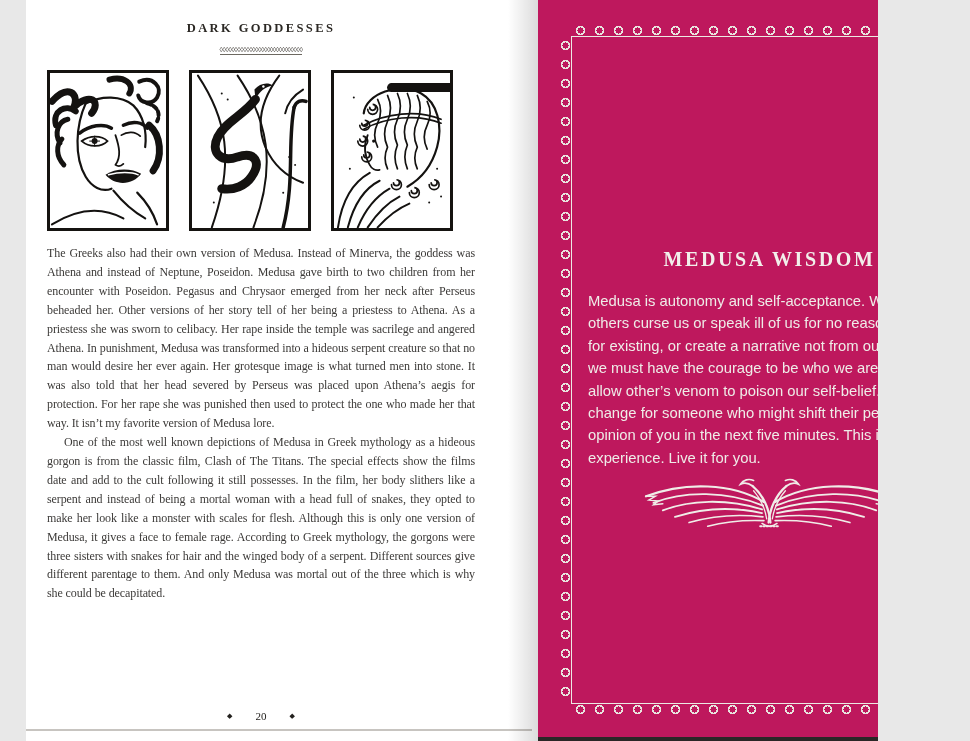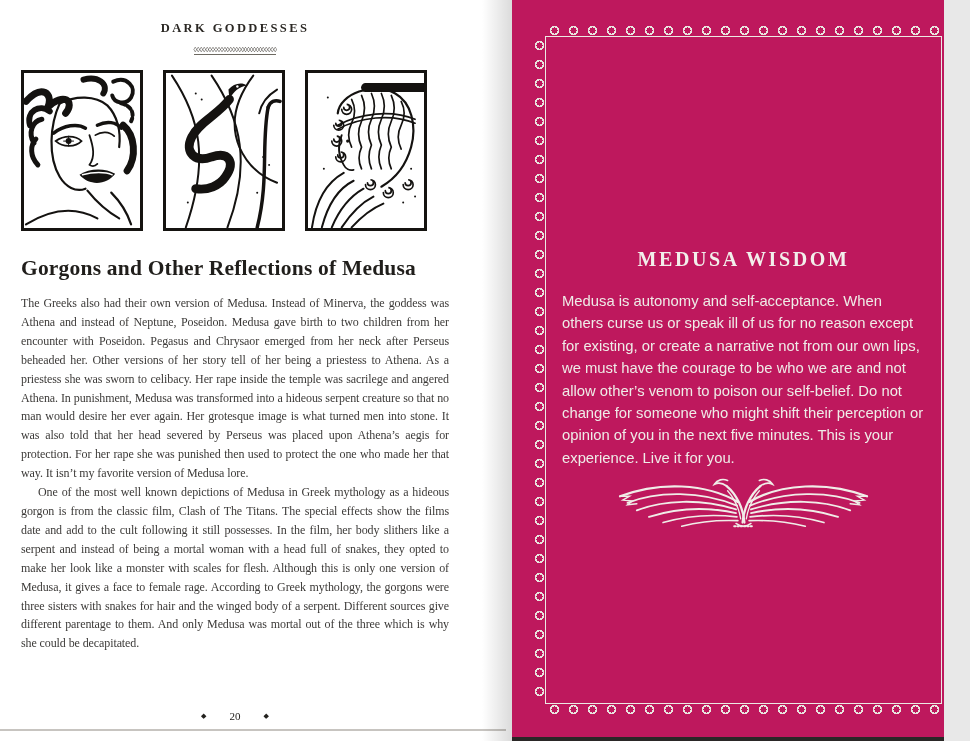--- a/index.html
+++ b/index.html
@@ -1,17 +1,17 @@
 <!DOCTYPE html>
 <html><head>
 <meta charset="utf-8">
 <style>
   html,body{margin:0;padding:0;background:#e8e8e8;}
-  .spread{position:relative;width:944px;height:741px;overflow:hidden;background:#ffffff;
-          font-family:"Liberation Sans",sans-serif;}
+  .spread{position:relative;width:852px;height:741px;overflow:hidden;background:#ffffff;
+          font-family:"Liberation Sans",sans-serif;margin-left:26px;}
 
   
   .left-page{position:absolute;left:0;top:0;width:512px;height:741px;background:#ffffff;}
   .gutter-shadow{position:absolute;left:482px;top:0;width:30px;height:741px;
                  background:linear-gradient(to right,rgba(0,0,0,0),rgba(0,0,0,0.14));}
   .page-edge{position:absolute;left:0;top:729px;width:506px;height:2px;background:#c7c4c0;}
 
   .lp-inner{position:absolute;left:21px;top:0;width:428px;}
   .book-header{margin-top:21px;text-align:center;font-family:"Liberation Serif",serif;
                font-size:12.5px;font-weight:bold;letter-spacing:2.4px;color:#2b2824;}
@@ -164,21 +164,20 @@
               <circle cx="20" cy="24" r="1"></circle>
                 <circle cx="16" cy="96" r="1"></circle>
               <circle cx="104" cy="96" r="1"></circle>
                 <circle cx="96" cy="130" r="1"></circle>
               <circle cx="108" cy="124" r="1"></circle>
             </g>
           </svg>
         </div>
       </div>
 
-      <div class="article-heading">Gorgons and Other Reflections of Medusa</div>
 
       <div class="body-copy">
         <p>The Greeks also had their own version of Medusa. Instead of Minerva, the goddess was Athena and instead of Neptune, Poseidon. Medusa gave birth to two children from her encounter with Poseidon. Pegasus and Chrysaor emerged from her neck after Perseus beheaded her. Other versions of her story tell of her being a priestess to Athena. As a priestess she was sworn to celibacy. Her rape inside the temple was sacrilege and angered Athena. In punishment, Medusa was transformed into a hideous serpent creature so that no man would desire her ever again. Her grotesque image is what turned men into stone. It was also told that her head severed by Perseus was placed upon Athena’s aegis for protection. For her rape she was punished then used to protect the one who made her that way. It isn’t my favorite version of Medusa lore.</p>
         <p class="indented">One of the most well known depictions of Medusa in Greek mythology as a hideous gorgon is from the classic film, Clash of The Titans. The special effects show the films date and add to the cult following it still possesses. In the film, her body slithers like a serpent and instead of being a mortal woman with a head full of snakes, they opted to make her look like a monster with scales for flesh. Although this is only one version of Medusa, it gives a face to female rage. According to Greek mythology, the gorgons were three sisters with snakes for hair and the winged body of a serpent. Different sources give different parentage to them. And only Medusa was mortal out of the three which is why she could be decapitated.</p>
       </div>
     </div>
 
     <div class="page-footer">
       <span class="footer-diamond">◆</span>
       <span class="page-number">20</span>

